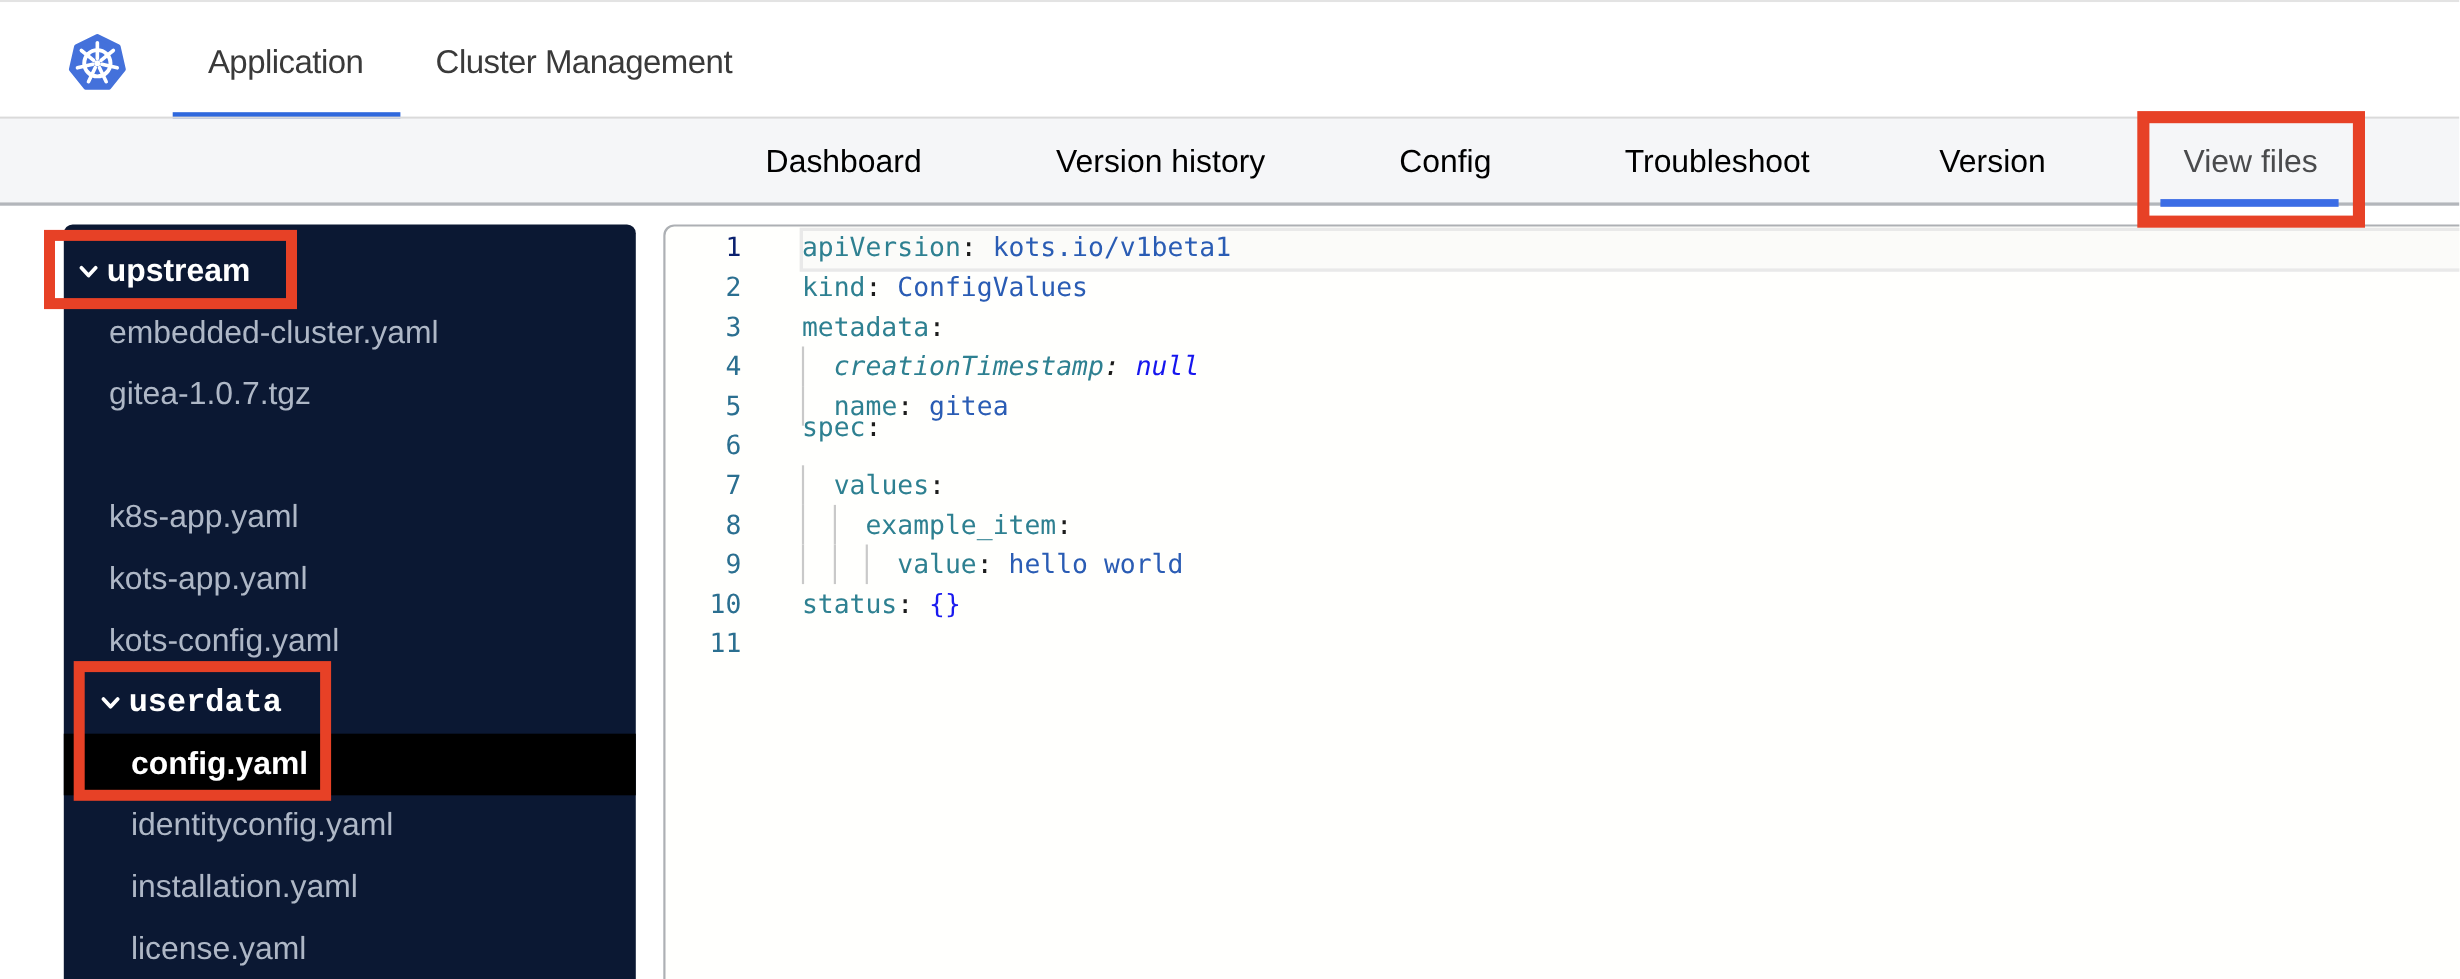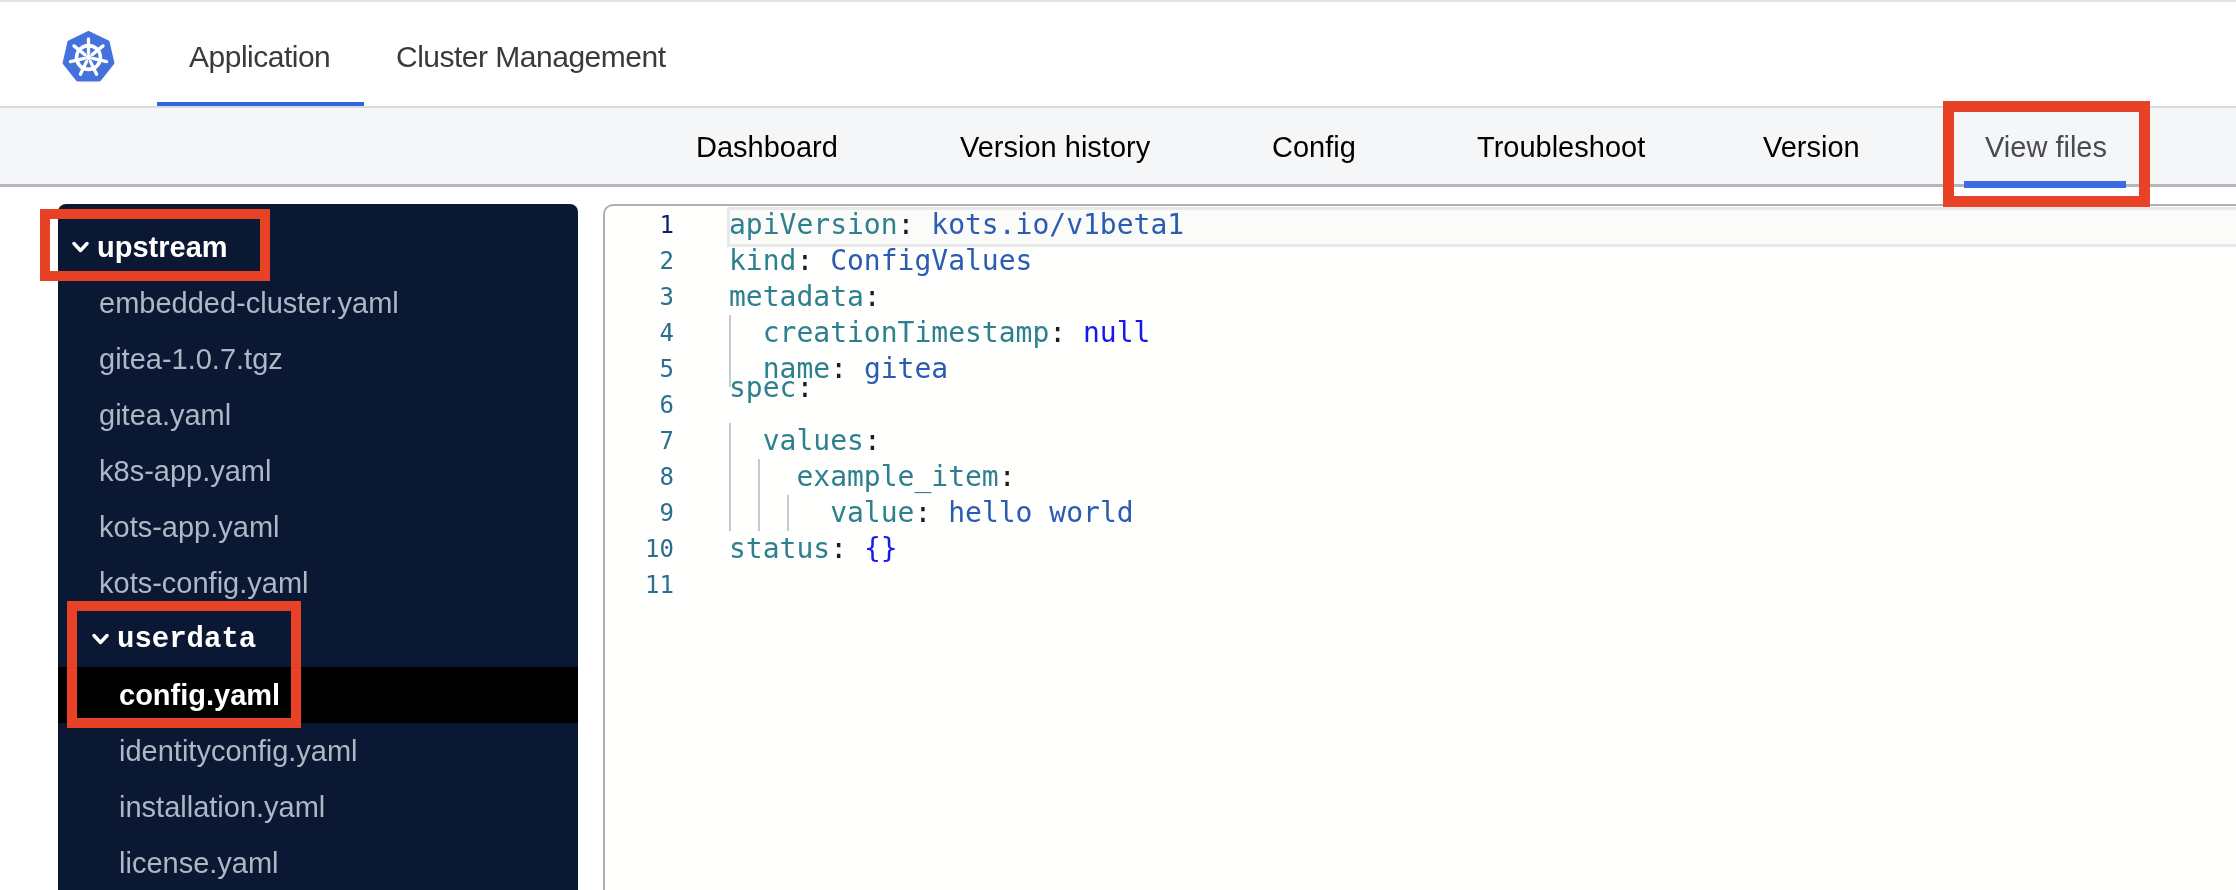--- a/index.html
+++ b/index.html
@@ -35,21 +35,21 @@
   .tree-row.selected { background:#000000; }
   .tree-label { position:absolute; top:50%; transform:translateY(-50%); font-size:29px; color:#aeb7c6; white-space:nowrap; }
   .tree-row.folder .tree-label, .tree-row.selected .tree-label { color:#ffffff; font-weight:700; }
   .chevron { position:absolute; top:50%; transform:translateY(-50%); width:17px; height:12px; }
 
   
   .editor {
     position:absolute; left:603px; top:204px; width:1660px; height:710px;
     background:#fffffd; border:2px solid #adb0b4; border-radius:10px 0 0 0;
   }
-  .ed-line { position:absolute; height:36px; line-height:36px; font-family:"DejaVu Sans Mono", monospace; font-size:28px; white-space:pre; }
+  .ed-line { position:absolute; height:36px; line-height:36px; font-family:"DejaVu Sans Mono", monospace; font-size:24px; white-space:pre; }
   .gutter-num { position:absolute; height:36px; line-height:36px; width:69px; left:0; text-align:right; font-family:"DejaVu Sans Mono", monospace; font-size:24px; color:#2b6f90; }
   .gutter-num.current { color:#0b216f; }
   .current-line-box {
     position:absolute; left:122px; top:1px; right:0; height:40px;
     border:3px solid #e9e9e9; background:#fbfbf9;
   }
   .indent-guide { position:absolute; width:2px; background:#c9c9c9; }
   .tk-key { color:#2e8091; }
   .tk-punct { color:#1c1c1c; }
   .tk-value { color:#2a5cb4; }
@@ -108,23 +108,20 @@
           <polyline points="2,2.5 8.5,9.5 15,2.5" fill="none" stroke="#ffffff" stroke-width="3.4" stroke-linecap="round" stroke-linejoin="round"></polyline>
         </svg>
         <span class="tree-label" style="left: 39px;">upstream</span>
       </div>
       <div class="tree-row file" style="top: 71px;">
         <span class="tree-label" style="left: 41px;">embedded-cluster.yaml</span>
       </div>
       <div class="tree-row file" style="top: 127px;">
         <span class="tree-label" style="left: 41px;">gitea-1.0.7.tgz</span>
       </div>
-      <div class="tree-row file" style="top: 183px;">
-        <span class="tree-label" style="left: 41px;">gitea.yaml</span>
-      </div>
       <div class="tree-row file" style="top: 239px;">
         <span class="tree-label" style="left: 41px;">k8s-app.yaml</span>
       </div>
       <div class="tree-row file" style="top: 295px;">
         <span class="tree-label" style="left: 41px;">kots-app.yaml</span>
       </div>
       <div class="tree-row file" style="top: 351px;">
         <span class="tree-label" style="left: 41px;">kots-config.yaml</span>
       </div>
       <div class="tree-row folder" style="top: 407px;">
@@ -169,21 +166,21 @@
         <div class="gutter-num" style="top: 217px;">7</div>
         <div class="gutter-num" style="top: 253px;">8</div>
         <div class="gutter-num" style="top: 289px;">9</div>
         <div class="gutter-num" style="top: 325px;">10</div>
         <div class="gutter-num" style="top: 361px;">11</div>
       </div>
     <div id="editor-code">
         <div class="ed-line" style="left: 124px; top: 1px;"><span class="tk-key">apiVersion</span><span class="tk-punct">: </span><span class="tk-value">kots.io/v1beta1</span></div>
         <div class="ed-line" style="left: 124px; top: 37px;"><span class="tk-key">kind</span><span class="tk-punct">: </span><span class="tk-value">ConfigValues</span></div>
         <div class="ed-line" style="left: 124px; top: 73px;"><span class="tk-key">metadata</span><span class="tk-punct">:</span></div>
-        <div class="ed-line" style="left: 124px; top: 109px;"><span class="tk-ws">  </span><span class="tk-key">creationTimestamp</span><span class="tk-punct">: </span><span class="tk-kw">null</span></div>
+        <div class="ed-line" style="left: 124px; top: 109px; font-style: italic;"><span class="tk-ws">  </span><span class="tk-key">creationTimestamp</span><span class="tk-punct">: </span><span class="tk-kw">null</span></div>
         <div class="ed-line" style="left: 124px; top: 145px;"><span class="tk-ws">  </span><span class="tk-key">name</span><span class="tk-punct">: </span><span class="tk-value">gitea</span></div>
         <div class="ed-line" style="left: 124px; top: 164px;"><span class="tk-key">spec</span><span class="tk-punct">:</span></div>
         <div class="ed-line" style="left: 124px; top: 217px;"><span class="tk-ws">  </span><span class="tk-key">values</span><span class="tk-punct">:</span></div>
         <div class="ed-line" style="left: 124px; top: 253px;"><span class="tk-ws">    </span><span class="tk-key">example_item</span><span class="tk-punct">:</span></div>
         <div class="ed-line" style="left: 124px; top: 289px;"><span class="tk-ws">      </span><span class="tk-key">value</span><span class="tk-punct">: </span><span class="tk-value">hello world</span></div>
         <div class="ed-line" style="left: 124px; top: 325px;"><span class="tk-key">status</span><span class="tk-punct">: </span><span class="tk-brace">{}</span></div>
         <div class="ed-line" style="left: 124px; top: 361px;"></div>
       </div>
   </section>
 

